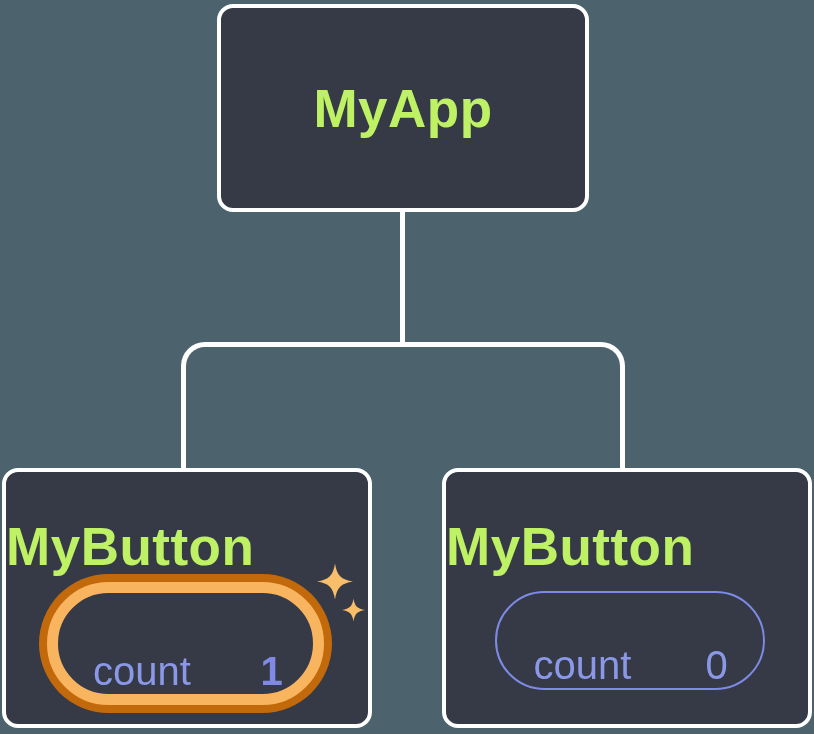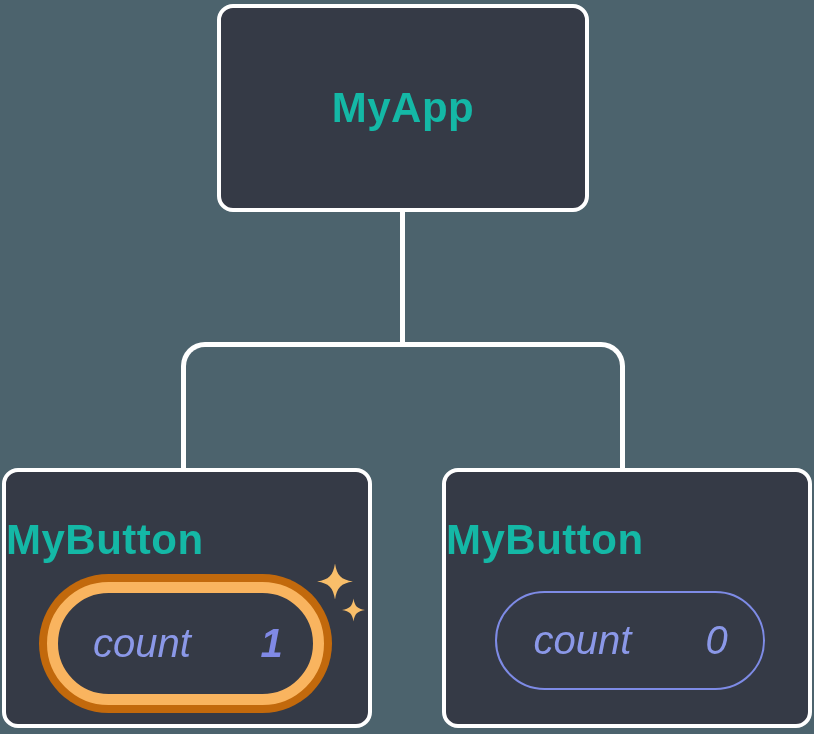--- a/index.html
+++ b/index.html
@@ -26,22 +26,22 @@
   }
   .node-root {
     left: 217px; top: 4px;
     width: 372px; height: 208px;
     display: flex; align-items: center; justify-content: center;
   }
   .node-child-left  { left: 2px;   top: 468px; width: 370px; height: 260px; }
   .node-child-right { left: 442px; top: 468px; width: 370px; height: 260px; }
 
   .node-label {
-    color: #14b8a6;
-    font-size: 42px;
+    color: #bef264;
+    font-size: 53px;
     font-weight: 600;
     letter-spacing: 0.5px;
   }
   .child-title {
     position: absolute;
     left: 0; top: 44px;
     width: 100%;
     text-align: left;
   }
 
@@ -62,22 +62,21 @@
     border-right: 5px solid #FFFFFF;
     border-radius: 24px 24px 0 0;
   }
 
   
   .pill {
     position: absolute;
     box-sizing: border-box;
     border-radius: 999px;
     display: flex;
-    align-items: center;
-    font-style: italic;
+    align-items: flex-end;
   }
   .pill-highlighted {
     left: 47px; top: 582px;
     width: 277px; height: 123px;
     background: #353A46;
     border: 11px solid #F9B45F;
     box-shadow: 0 0 0 8px #C2690C;
   }
   .pill-plain {
     left: 495px; top: 591px;

